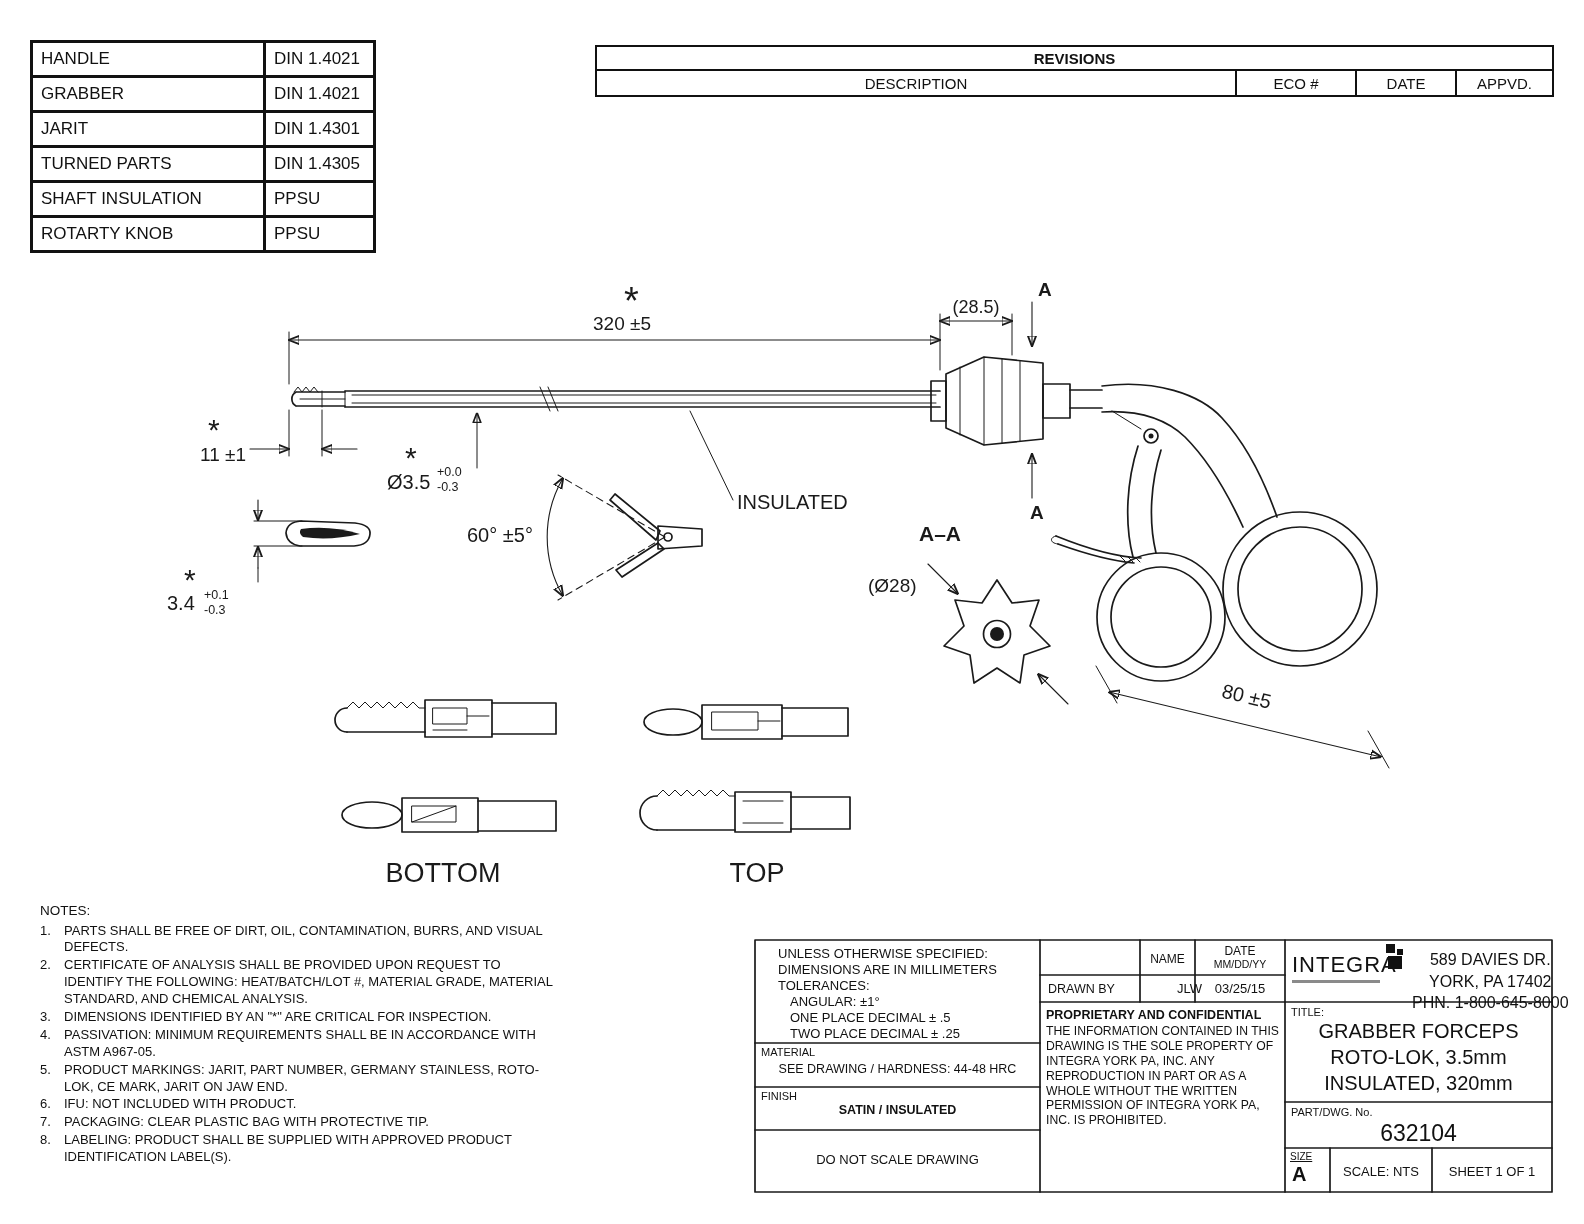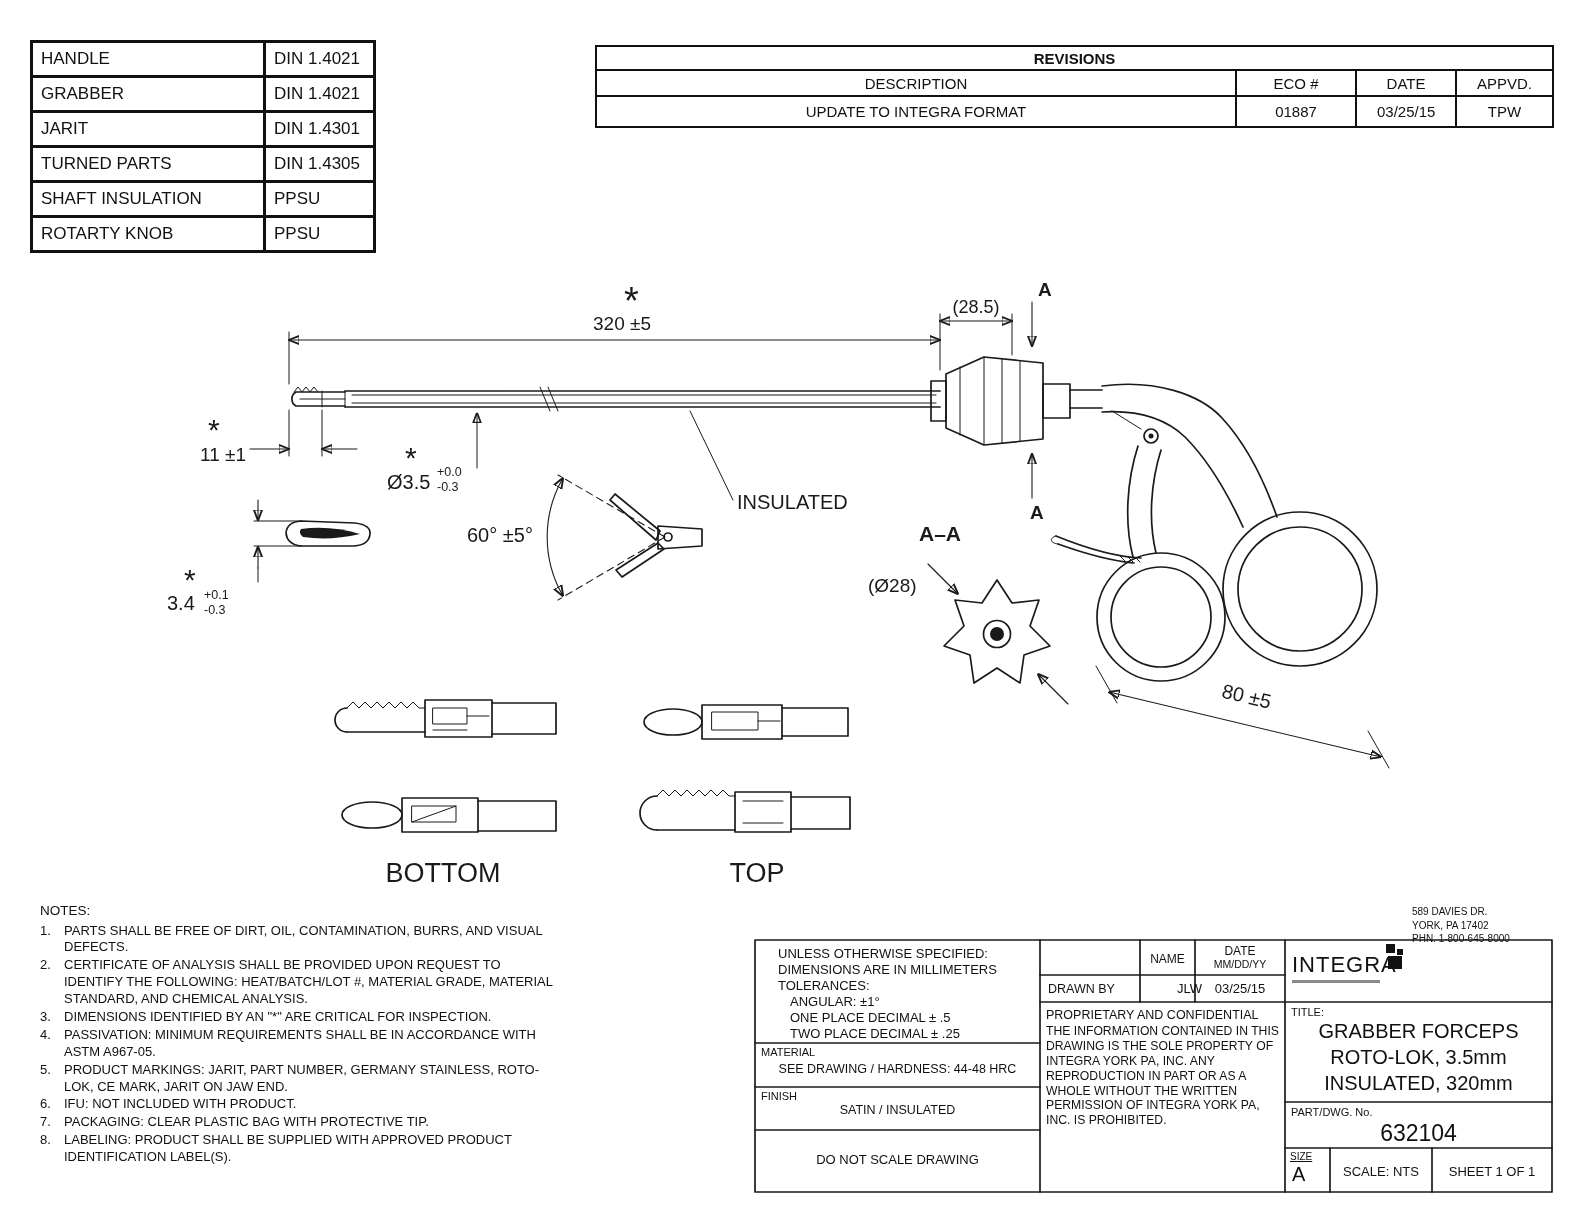--- a/index.html
+++ b/index.html
@@ -29,21 +29,21 @@
   
   .notes{position:absolute;left:40px;top:902px;width:516px;font-size:13px;line-height:1.3;}
   .notes-title{margin-bottom:3px;font-size:13.5px;}
   .note-item{display:flex;margin-bottom:1px;}
   .note-num{flex:0 0 24px;}
   .note-text{flex:1;}
   
   .tb{position:absolute;color:#111;}
   .c{text-align:center;}
   .sm{font-size:11px;}
-  .b{font-weight:normal;}
+  .b{font-weight:bold;}
 </style>
 </head>
 <body>
 
 <div class="sheet">
 
   <table class="parts">
     <colgroup>
         <col style="width:233px">
         <col style="width:110px">
@@ -86,26 +86,20 @@
     <tbody>
         <tr>
           <td colspan="4" class="rev-title">REVISIONS</td>
         </tr>
     <tr class="rev-head">
       <td>DESCRIPTION</td>
       <td>ECO #</td>
       <td>DATE</td>
       <td>APPVD.</td>
     </tr>
-    <tr class="rev-row">
-      <td>UPDATE TO INTEGRA FORMAT</td>
-      <td>01887</td>
-      <td>03/25/15</td>
-      <td>TPW</td>
-    </tr>
   </tbody>
     </table>
 
   <svg class="drawing" viewBox="0 0 1584 1224">
     <defs>
       <marker id="arw" viewBox="0 0 10 10" refX="9.5" refY="5" markerWidth="10" markerHeight="10" orient="auto-start-reverse">
         <path d="M0,1.2 L10,5 L0,8.8 Z" fill="#1a1a1a" stroke="none"></path>
       </marker>
       <pattern id="hatch" width="8" height="8" patternUnits="userSpaceOnUse" patternTransform="rotate(45)">
         <rect width="8" height="8" fill="#ffffff"></rect>
@@ -322,21 +316,21 @@
     <div>DIMENSIONS ARE IN MILLIMETERS</div>
     <div>TOLERANCES:</div>
     <div style="padding-left:12px;">ANGULAR: ±1°</div>
     <div style="padding-left:12px;">ONE PLACE DECIMAL ± .5</div>
     <div style="padding-left:12px;">TWO PLACE DECIMAL ± .25</div>
   </div>
 
   <div class="tb sm" style="left:761px;top:1046px;">MATERIAL</div>
   <div class="tb c" style="left:755px;width:285px;top:1062px;font-size:12.5px;">SEE DRAWING / HARDNESS: 44-48 HRC</div>
   <div class="tb sm" style="left:761px;top:1090px;">FINISH</div>
-  <div class="tb c" style="left:755px;width:285px;top:1103px;font-size:12.5px;">SATIN / INSULATED</div>
+  <div class="tb c" style="left:755px;width:285px;top:1103px;font-size:12.5px;font-weight:bold;">SATIN / INSULATED</div>
   <div class="tb c" style="left:755px;width:285px;top:1152px;font-size:13px;">DO NOT SCALE DRAWING</div>
 
   <div class="tb c" style="left:1140px;width:55px;top:952px;font-size:12px;">NAME</div>
   <div class="tb c" style="left:1195px;width:90px;top:944px;font-size:12px;">DATE</div>
   <div class="tb c" style="left:1195px;width:90px;top:958px;font-size:10.5px;">MM/DD/YY</div>
   <div class="tb" style="left:1048px;top:982px;font-size:12.5px;">DRAWN BY</div>
   <div class="tb c" style="left:1140px;width:55px;top:981px;font-size:13px;padding-left:22px;">JLW</div>
   <div class="tb c" style="left:1195px;width:90px;top:981px;font-size:13px;">03/25/15</div>
 
   <div class="tb b" style="left:1046px;top:1008px;width:234px;font-size:12.5px;">PROPRIETARY AND CONFIDENTIAL</div>
@@ -344,21 +338,21 @@
 
   <div class="tb" style="left:1292px;top:952px;font-size:22px;font-weight:500;letter-spacing:1px;">INTEGRA</div>
   <div class="tb" style="left:1292px;top:980px;width:88px;height:3px;background:#8a8a8a;"></div>
   <div class="tb" style="left:1384px;top:944px;">
     <svg width="24" height="32" viewBox="0 0 24 32">
         <rect x="2" y="0" width="9" height="9" fill="#111"></rect>
         <rect x="13" y="5" width="6" height="6" fill="#111"></rect>
         <rect x="4" y="12" width="14" height="13" fill="#111"></rect>
       </svg>
   </div>
-  <div class="tb" style="left:1412px;top:905px;font-size:10px;line-height:1.35;">
+  <div class="tb" style="left:1412px;top:949px;font-size:16px;line-height:1.35;text-align:center;">
     <div>589 DAVIES DR.</div>
     <div>YORK, PA 17402</div>
     <div>PHN. 1-800-645-8000</div>
   </div>
 
   <div class="tb sm" style="left:1291px;top:1006px;">TITLE:</div>
   <div class="tb c" style="left:1285px;width:267px;top:1020px;font-size:20px;">GRABBER FORCEPS</div>
   <div class="tb c" style="left:1285px;width:267px;top:1046px;font-size:20px;">ROTO-LOK, 3.5mm</div>
   <div class="tb c" style="left:1285px;width:267px;top:1072px;font-size:20px;">INSULATED, 320mm</div>
 

